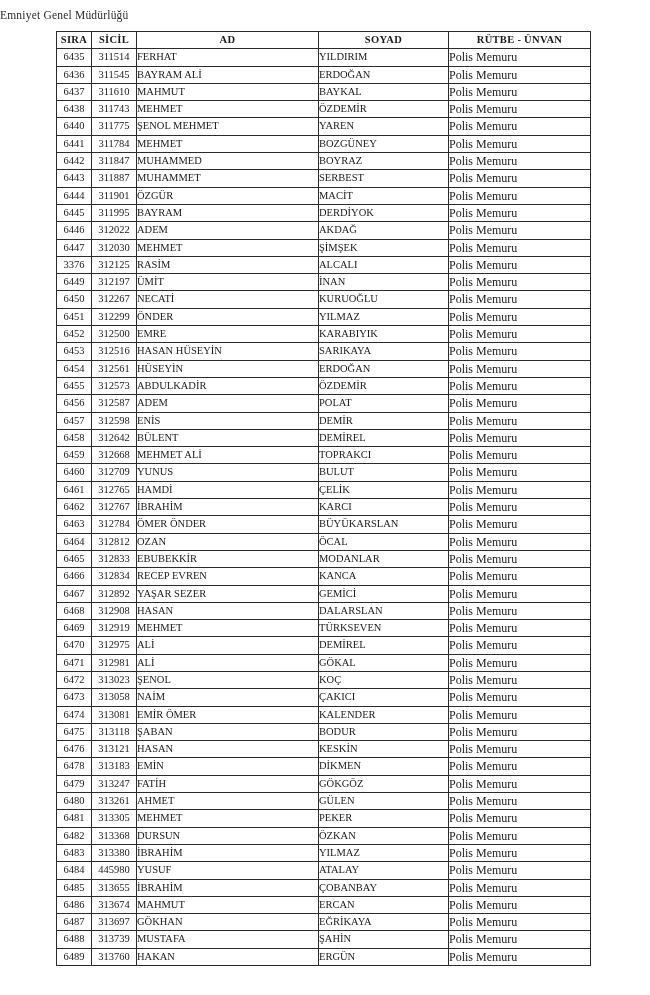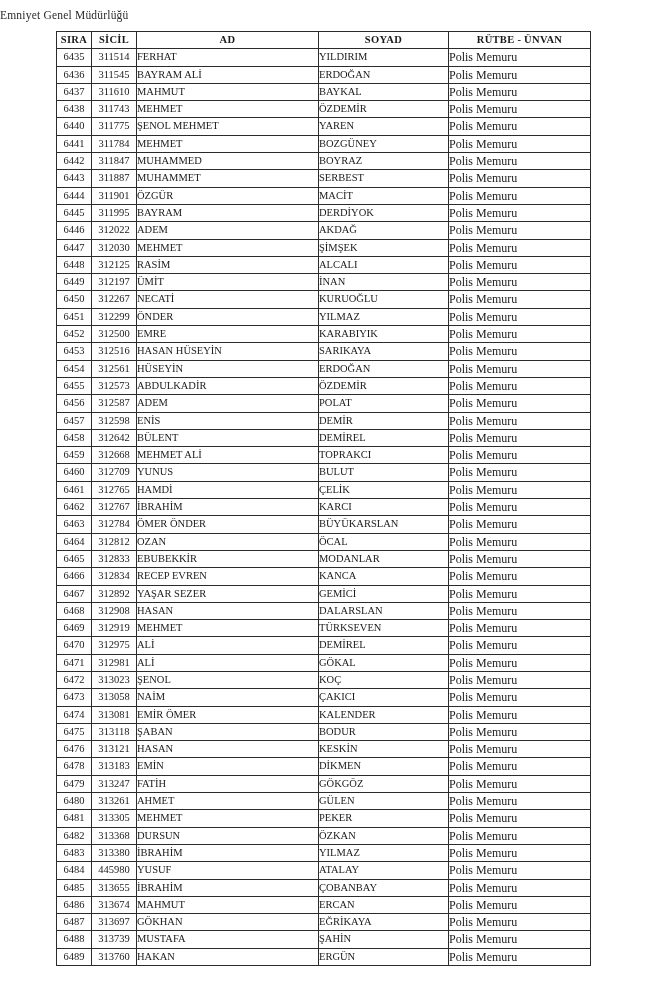--- a/index.html
+++ b/index.html
@@ -186,21 +186,21 @@
           <td class="cell-rutbe">Polis Memuru</td>
         </tr>
         <tr>
           <td class="cell-sira">6447</td>
           <td class="cell-sicil">312030</td>
           <td class="cell-ad">MEHMET</td>
           <td class="cell-soyad">ŞİMŞEK</td>
           <td class="cell-rutbe">Polis Memuru</td>
         </tr>
         <tr>
-          <td class="cell-sira">6448</td>
+          <td class="cell-sira">3376</td>
           <td class="cell-sicil">312125</td>
           <td class="cell-ad">RASİM</td>
           <td class="cell-soyad">ALCALI</td>
           <td class="cell-rutbe">Polis Memuru</td>
         </tr>
         <tr>
           <td class="cell-sira">6449</td>
           <td class="cell-sicil">312197</td>
           <td class="cell-ad">ÜMİT</td>
           <td class="cell-soyad">İNAN</td>

